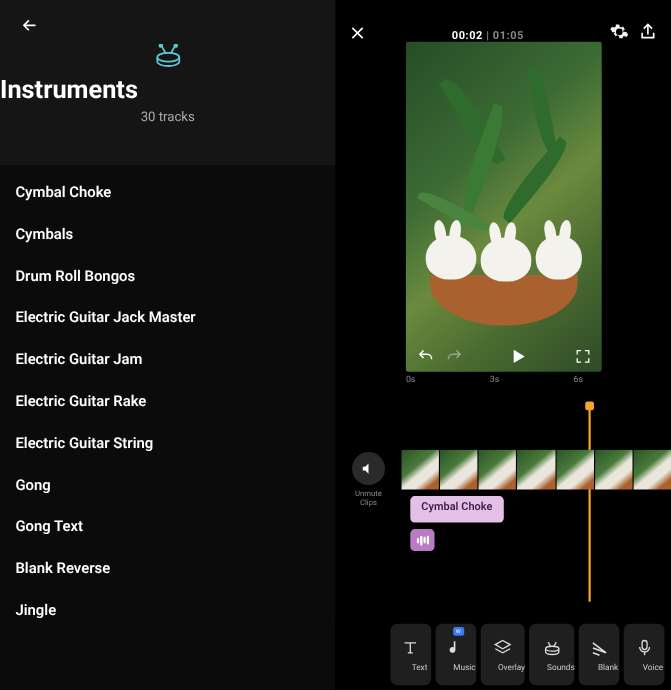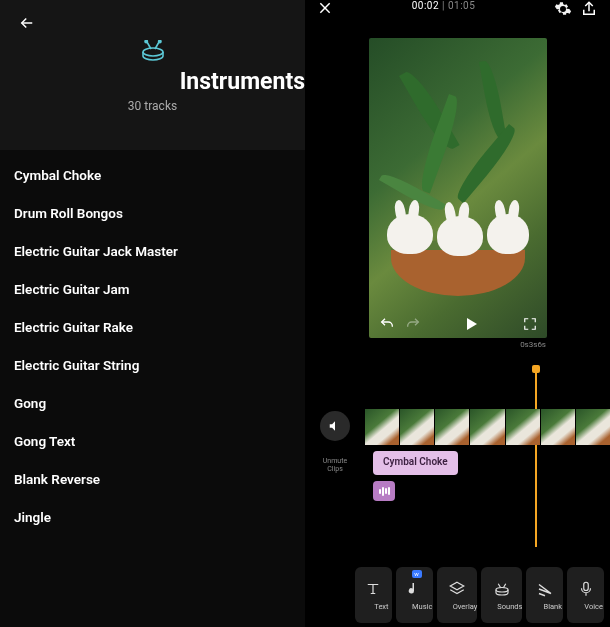--- a/index.html
+++ b/index.html
@@ -25,46 +25,46 @@
   }
   .back {
     position: absolute; top: 14px; left: 18px;
     cursor: pointer;
   }
   .category-icon {
     display: flex; justify-content: center; margin-top: 30px;
     color: #5cc8d6;
   }
   .cat-title {
-    text-align: right; font-size: 23px; font-weight: 700;
+    text-align: left; font-size: 23px; font-weight: 700;
     margin-top: 6px;
-    padding-left: 20px;
   }
   .cat-sub {
     text-align: center; font-size: 12px; color: #aaa; margin-top: 4px;
   }
   .track-list {
     flex: 1; overflow: hidden; padding-top: 6px;
   }
   .track {
     font-size: 13.5px; font-weight: 600;
     padding: 11px 14px;
     cursor: pointer;
   }
   
   .right {
     width: 305px; height: 627px;
     background: #000;
     position: relative;
     display: flex; flex-direction: column;
   }
   .r-top {
-    display: flex; align-items: flex-start;
+    display: flex; align-items: flex-end;
     height: 38px; padding: 0 12px;
     gap: 8px;
+    font-weight: bold;
   }
   .r-top .spacer { flex: 1; }
   .time {
     font-size: 10px; letter-spacing: 0.5px;
     text-align: center;
   }
   .time .cur { color: #fff; }
   .time .tot { color: #888; }
   .icon-btn { cursor: pointer; display:flex; align-items:center; justify-content:center; }
   .preview-wrap {
@@ -104,38 +104,38 @@
   .ctrl-row {
     position:absolute; bottom:6px; left:0; right:0;
     display:flex; align-items:center; padding:0 10px;
   }
   .ctrl-row .cspacer{flex:1;}
   .play-tri{
     width:0;height:0;border-left:10px solid #fff;border-top:6px solid transparent;border-bottom:6px solid transparent;
     margin:0 auto;
   }
   .ruler {
-    display:flex; justify-content:flex-end;
-    font-size:8px; color:#888; padding:2px 64px 0 64px;
+    display:flex; justify-content:space-between;
+    font-size:8px; color:#888; padding:2px 80px 0 64px;
   }
   .timeline-area{
     flex:1; position:relative; padding-top:28px;
   }
   .playhead{
     position:absolute; top:20px; bottom:80px; left:230px; width:2px; background:#f5a623;
   }
   .playhead::before{content:"";position:absolute;top:-4px;left:-3px;width:8px;height:8px;background:#f5a623;border-radius:2px;}
   .mute-box{
     position:absolute; left:10px; top:62px; width:40px; text-align:center;
   }
   .mute-btn{
     width:30px;height:30px;background:#2a2a2a;border-radius:50%;
     display:flex;align-items:center;justify-content:center;margin:0 auto;cursor:pointer;
   }
-  .mute-label{font-size:7px;color:#888;margin-top:16px;}
+  .mute-label{font-size:7px;color:#888;margin-top:4px;}
   .clip-row{
     position:absolute; left:60px; right:0; top:60px; height:36px;
     display:flex; gap:1px;
   }
   .thumb{
     flex:1; min-width:0; height:36px;
     background: linear-gradient(140deg,#2a5528,#4a7a3a 40%,#eae6dc 55%,#eae6dc 70%,#a9622f 85%);
     position:relative;
   }
   .audio-clip{
@@ -189,20 +189,21 @@
         <path d="M7 2l4 7M19 2l-4 7"></path>
         <circle cx="6.2" cy="1.5" r="1.2" fill="#5cc8d6"></circle>
         <circle cx="19.8" cy="1.5" r="1.2" fill="#5cc8d6"></circle>
       </svg>
     </div>
     <div class="cat-title">Instruments</div>
     <div class="cat-sub">30 tracks</div>
   </div>
   <div class="track-list">
     <div class="track">Cymbal Choke</div>
+    <div class="track">Cymbals</div>
     <div class="track">Drum Roll Bongos</div>
     <div class="track">Electric Guitar Jack Master</div>
     <div class="track">Electric Guitar Jam</div>
     <div class="track">Electric Guitar Rake</div>
     <div class="track">Electric Guitar String</div>
     <div class="track">Gong</div>
     <div class="track">Gong Text</div>
     <div class="track">Blank Reverse</div>
     <div class="track">Jingle</div>
   </div>

